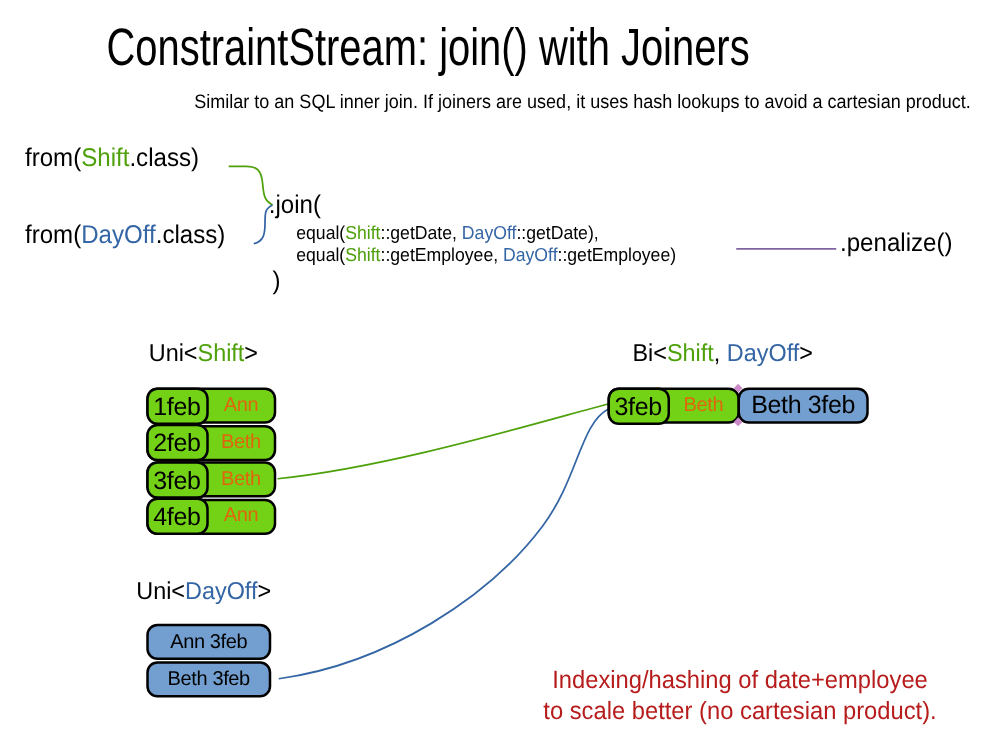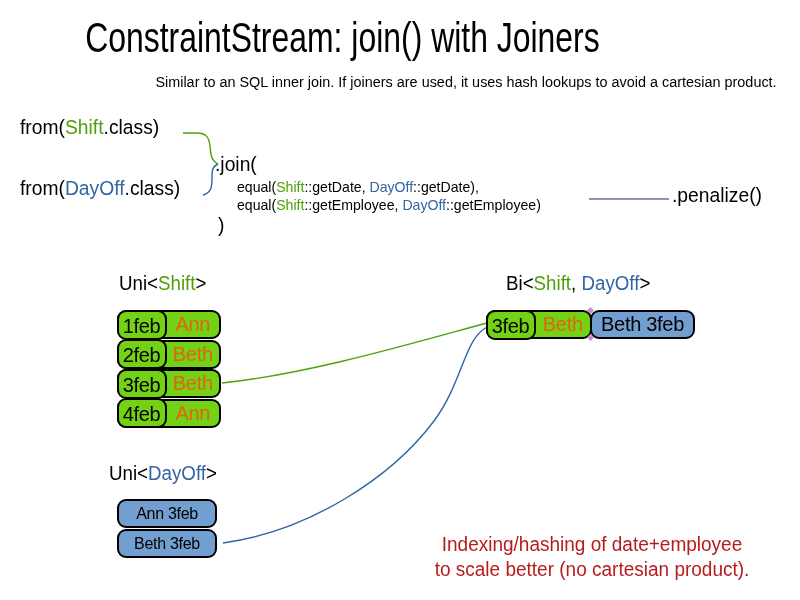--- a/index.html
+++ b/index.html
@@ -31,21 +31,21 @@
 
   .stack{position:absolute;display:flex;flex-direction:column;}
   .srow{position:relative;box-sizing:border-box;width:104px;height:29px;flex:0 0 29px;
         background:var(--cell_green);border:2.5px solid #000;border-radius:9px;
         display:flex;align-items:stretch;margin-bottom:.5px;}
   .datecell{box-sizing:border-box;flex:0 0 50px;margin:-2.5px 0 -2.5px -2.5px;
         border:2.5px solid #000;border-radius:9px;background:var(--cell_green);
         display:flex;align-items:flex-end;justify-content:center;
         font-size:20px;letter-spacing:-.3px;}
   .empcell{flex:1;display:flex;align-items:center;justify-content:center;
-        font-size:20px;letter-spacing:-.3px;}
+        font-size:16px;letter-spacing:-.3px;}
   .drow{box-sizing:border-box;width:100px;height:29px;flex:0 0 29px;
         background:var(--cell_blue);border:2.5px solid #000;border-radius:9px;
         display:flex;align-items:center;justify-content:center;
         font-size:16px;letter-spacing:-.3px;margin-bottom:1px;}
   .bi-green{position:absolute;box-sizing:border-box;left:486px;top:310px;width:106px;height:29px;
         background:var(--cell_green);border:2.5px solid #000;border-radius:9px;display:flex;}
   .bi-blue{position:absolute;box-sizing:border-box;left:590px;top:310px;width:105px;height:29px;
         background:var(--cell_blue);border:2.5px solid #000;border-radius:9px;
         display:flex;align-items:center;justify-content:center;font-size:20px;letter-spacing:-.3px;}
   .anchor{position:absolute;width:5px;height:5px;background:#cb8bc8;transform:rotate(45deg);}

